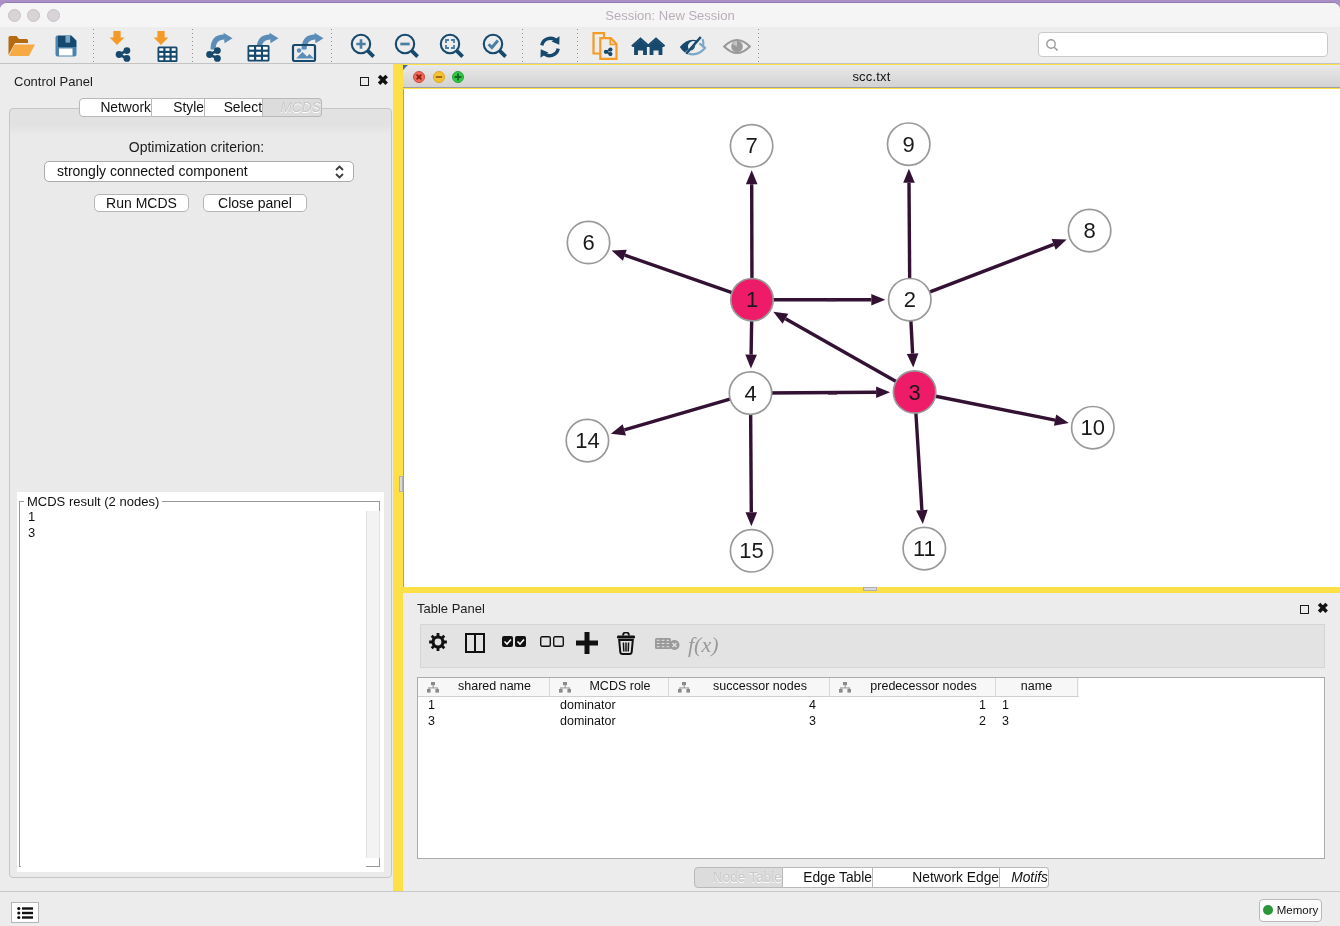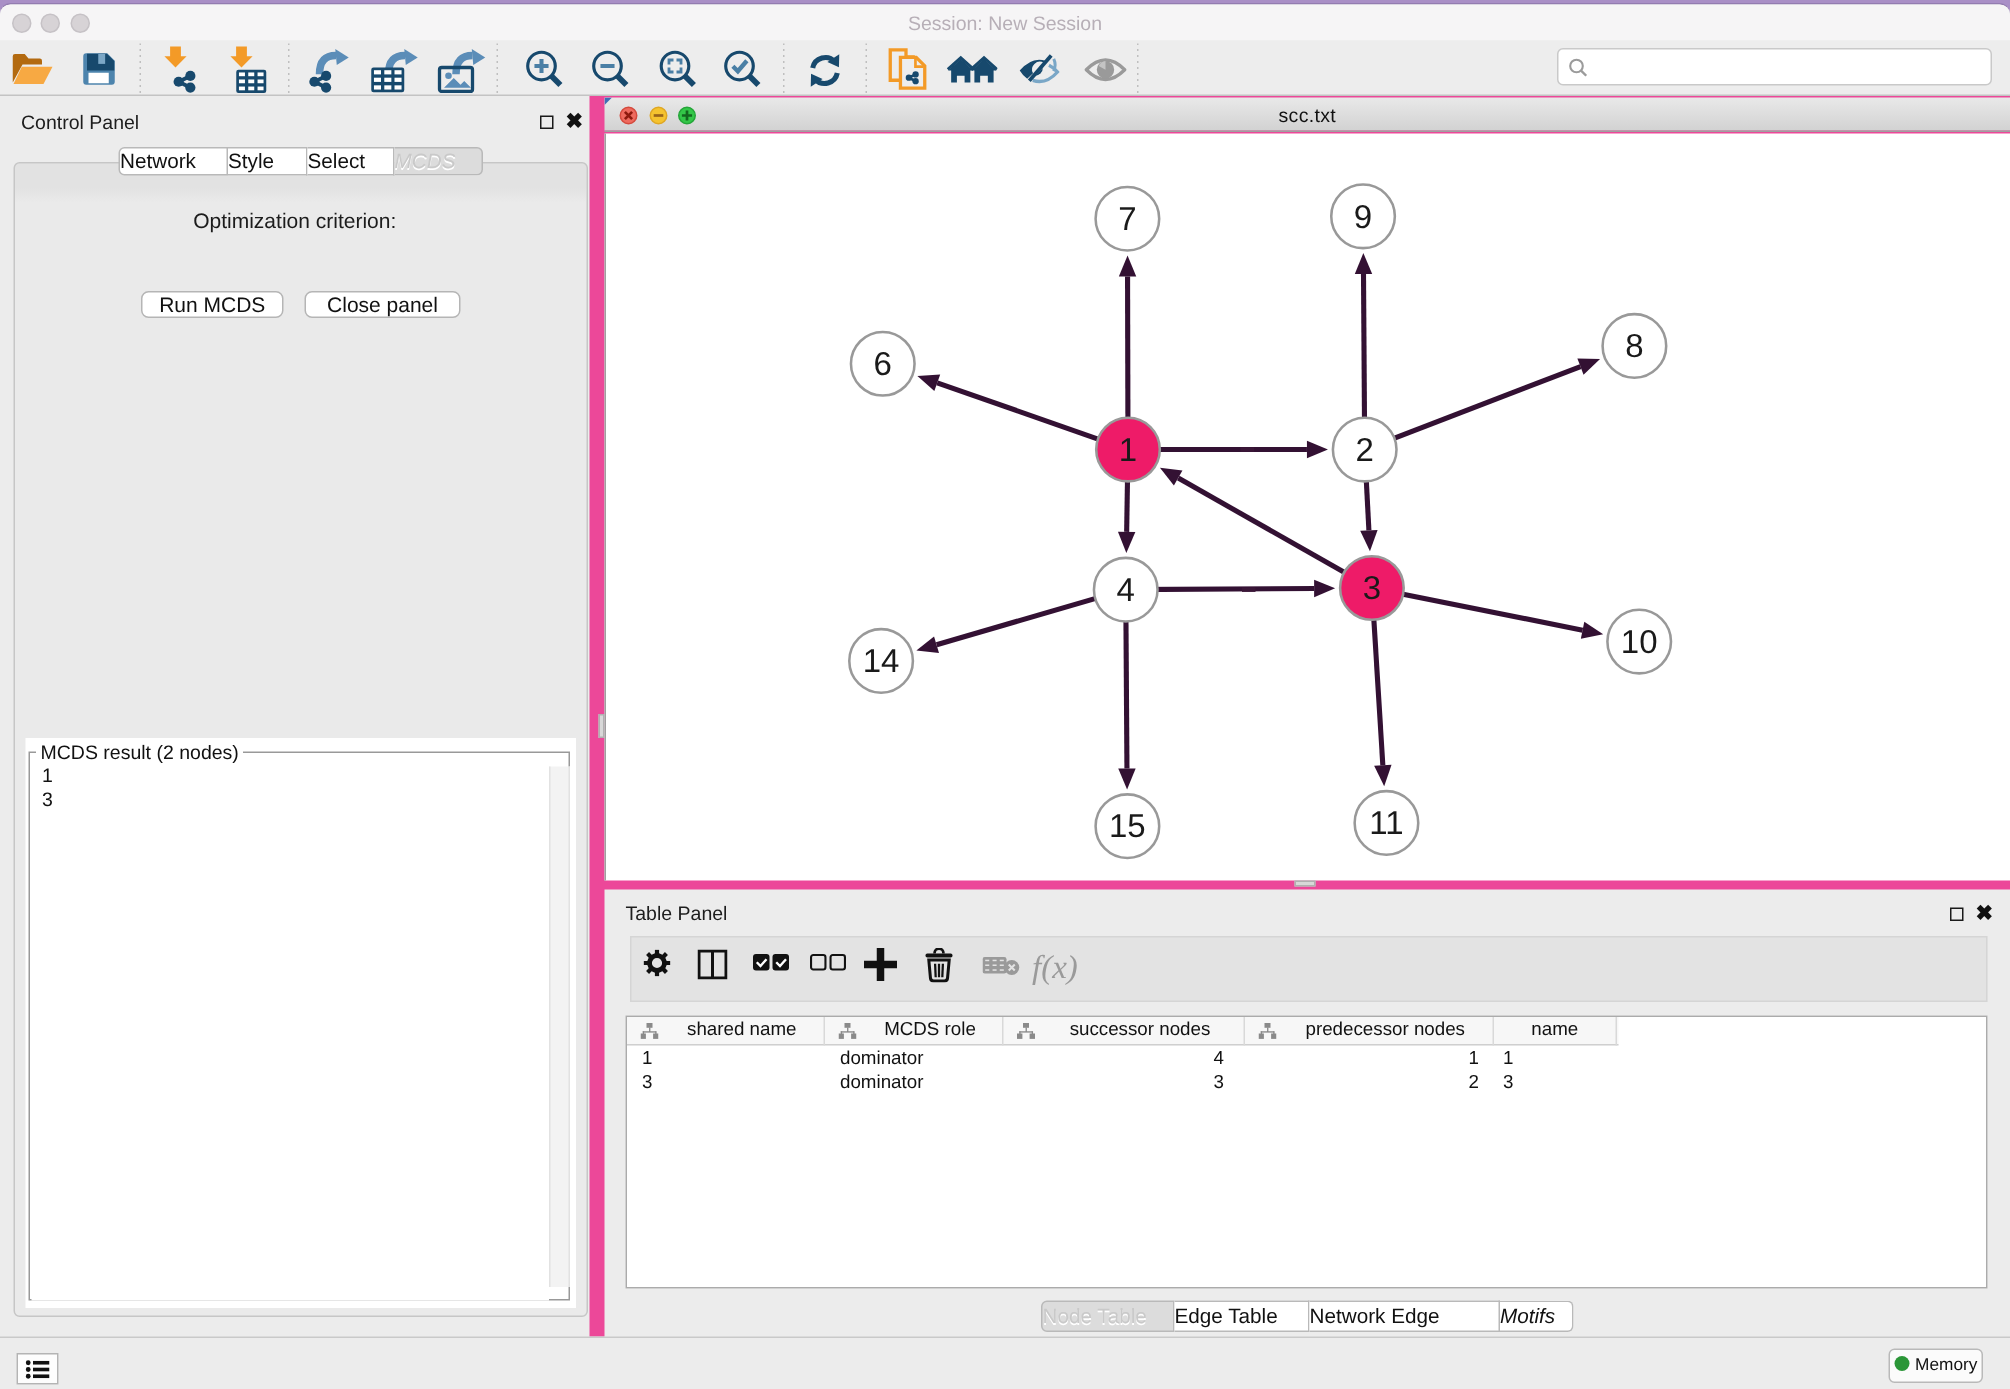--- a/index.html
+++ b/index.html
@@ -5,30 +5,30 @@
 html,body { width:1340px; height:926px; overflow:hidden; }
 body { font-family:"Liberation Sans", sans-serif; background:#a98fc6; position:relative; }
 .abs { position:absolute; }
 #win { position:absolute; left:0; top:2px; width:1340px; height:924px; background:#ececec; border-radius:7px 7px 0 0; border-top:1px solid #937cb0; }
 #titlebar { position:absolute; left:0; top:0; width:1340px; height:24px; background:#f6f5f6; border-radius:7px 7px 0 0; }
 .tl { position:absolute; top:6px; width:13px; height:13px; border-radius:50%; background:#d7d3d6; border:1px solid #c6c2c6; }
 #titletext { position:absolute; top:5px; width:100%; text-align:center; font-size:13px; color:#b7afb7; }
 #toolbar { position:absolute; left:0; top:24px; width:1340px; height:37px; background:#ededed; border-bottom:1px solid #c3c3c3; }
 .tsep { position:absolute; top:2px; height:34px; width:1px; background-image:linear-gradient(#909090 1px, transparent 1px); background-size:1px 4px; }
 #searchbox { position:absolute; left:1038px; top:5px; width:290px; height:25px; background:#fff; border:1px solid #c9c9c9; border-radius:4px; }
-#main { position:absolute; left:0; top:61px; width:1340px; height:829px; background:#ec4899; }
+#main { position:absolute; left:0; top:61px; width:1340px; height:829px; background:#fde047; }
 #statusbar { position:absolute; left:0; top:888px; width:1340px; height:36px; background:#ececec; border-top:1px solid #c9c9c9; }
 
 #cpanel { position:absolute; left:0; top:0; width:393px; height:828px; background:#ececec; }
 #cpanel-hdr { position:absolute; left:14px; top:10px; font-size:13px; color:#1d1d1d; }
 .flt { position:absolute; top:13px; width:9px; height:9px; border:1.5px solid #1a1a1a; }
 .xbt { position:absolute; top:8px; font-size:14px; font-weight:bold; color:#111; }
 #cp-content { position:absolute; left:9px; top:44px; width:383px; height:770px; background:linear-gradient(#e2e2e2 0px, #e2e2e2 16px, #eaeaea 26px, #eaeaea 100%); border:1px solid #c6c6c6; border-radius:4px; }
 .tabrow { position:absolute; display:flex; }
-.tab { height:19px; line-height:18px; font-size:13.8px; text-align:left; background:#fff; border:1px solid #b9b9b9; border-left:none; color:#111; padding:0; }
+.tab { height:19px; line-height:18px; font-size:13.8px; text-align:right; background:#fff; border:1px solid #b9b9b9; border-left:none; color:#111; padding:0; }
 .tab.first { border-left:1px solid #b9b9b9; border-radius:4px 0 0 4px; }
 .tab.last { border-radius:0 4px 4px 0;font-style:italic; }
 .tab.sel { background:#dcdcdc; color:#c9c9c9; text-shadow:0 1px 0 #fff; }
 #optlabel { position:absolute; left:0; top:75px; width:100%; text-align:center; font-size:14px; color:#1c1c1c; }
 #dropdown { position:absolute; left:44px; top:97px; width:310px; height:21px; background:#fff; border:1px solid #ababab; border-radius:5px; font-size:14px; color:#111; line-height:19px; padding-left:12px; }
 .btn { position:absolute; height:18px; background:#fff; border:1px solid #b5b5b5; border-radius:5px; font-size:14px; color:#111; text-align:center; line-height:16px; }
 #whitebox { position:absolute; left:17px; top:428px; width:367px; height:380px; background:#fff; }
 #fieldset { position:absolute; left:2px; top:9px; width:361px; height:366px; border:1px solid #999; }
 #fieldset-legend { position:absolute; left:4px; top:-8px; background:#fff; padding:0 3px; font-size:13px; color:#111; z-index:3; }
 #mcds-text { position:absolute; left:1px; top:1px; width:345px; height:364px; background:#fff; font-size:13px; color:#111; padding:6px 0 0 7px; line-height:16px; }
@@ -208,20 +208,25 @@
 <div class="flt" style="left:360px"></div>
         <div class="xbt" style="left:377px">✖</div>
 <div id="cp-content"></div>
 <div class="tabrow" style="left:79px;top:34px">
 <div class="tab first" style="width:73px">Network</div>
 <div class="tab" style="width:53px">Style</div>
 <div class="tab" style="width:58px">Select</div>
 <div class="tab sel last" style="width:59px">MCDS</div>
 </div>
 <div id="optlabel">Optimization criterion:</div>
+<div id="dropdown">strongly connected component
+<svg class="abs" style="right:8px;top:3px" width="11" height="14" viewBox="0 0 11 14">
+            <path d="M2 5 L5.5 1.5 L9 5 M2 9 L5.5 12.5 L9 9" fill="none" stroke="#3c3c3c" stroke-width="1.8"></path>
+          </svg>
+</div>
 <div class="btn" style="left:94px;top:130px;width:95px">Run MCDS</div>
 <div class="btn" style="left:203px;top:130px;width:104px">Close panel</div>
 <div id="whitebox">
           <div id="fieldset">
 <div id="fieldset-legend">MCDS result (2 nodes)</div>
 <div id="mcds-text">1<br>3</div>
 </div>
           <div id="mcds-scroll"></div>
 </div>
 </div>

